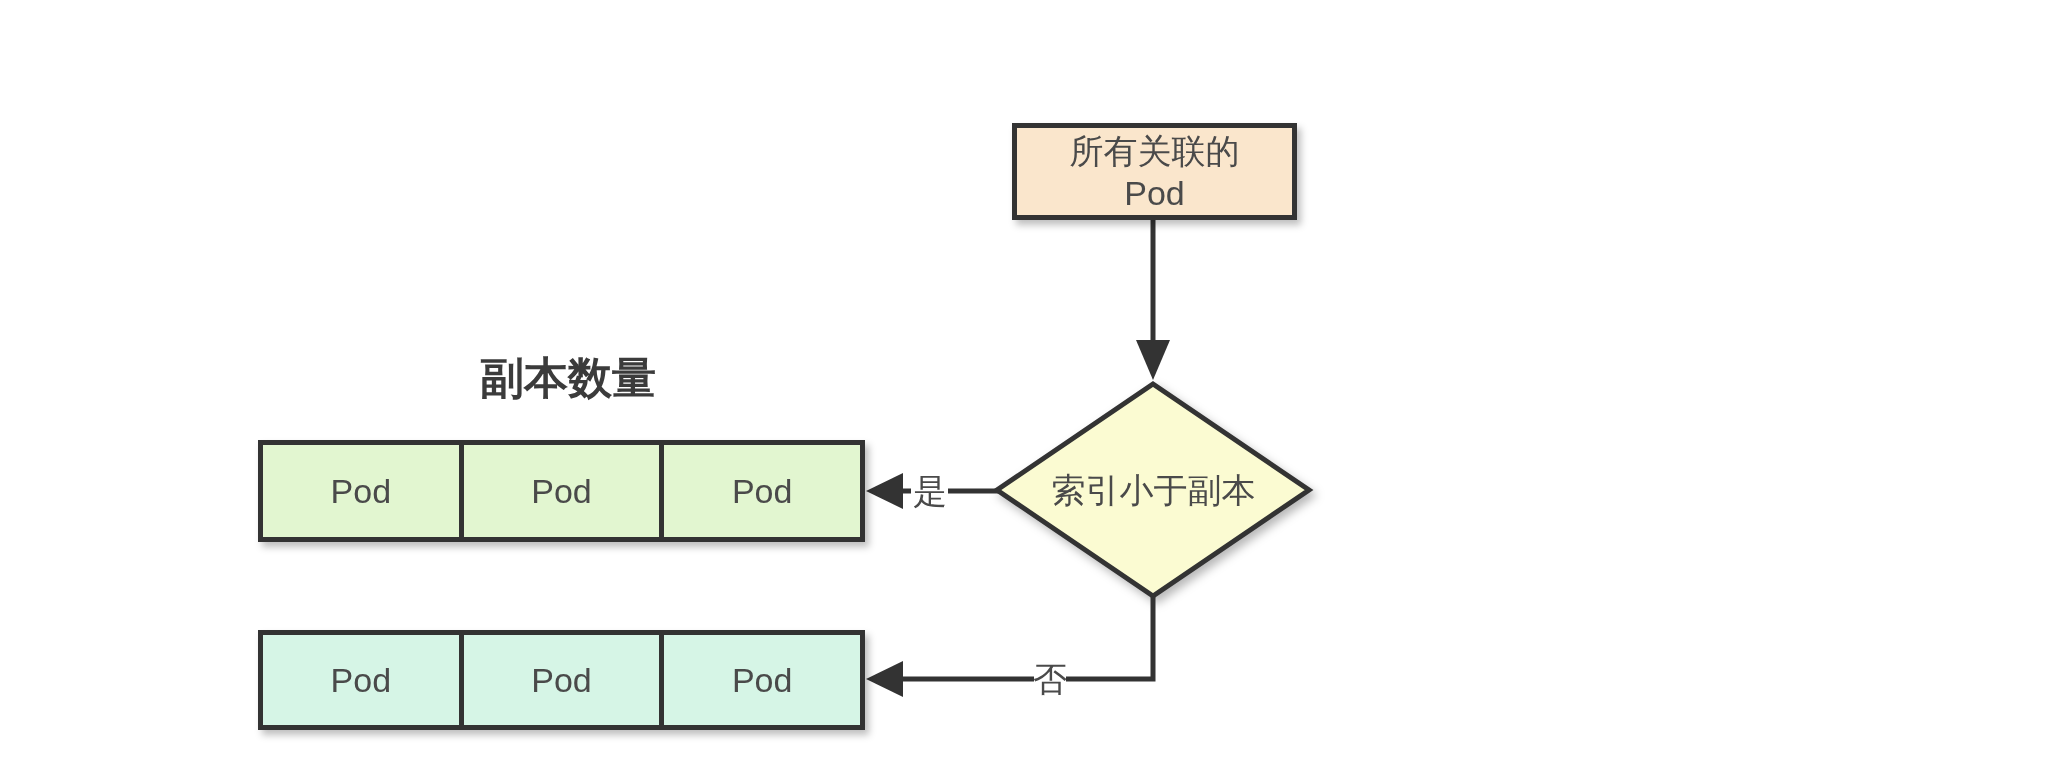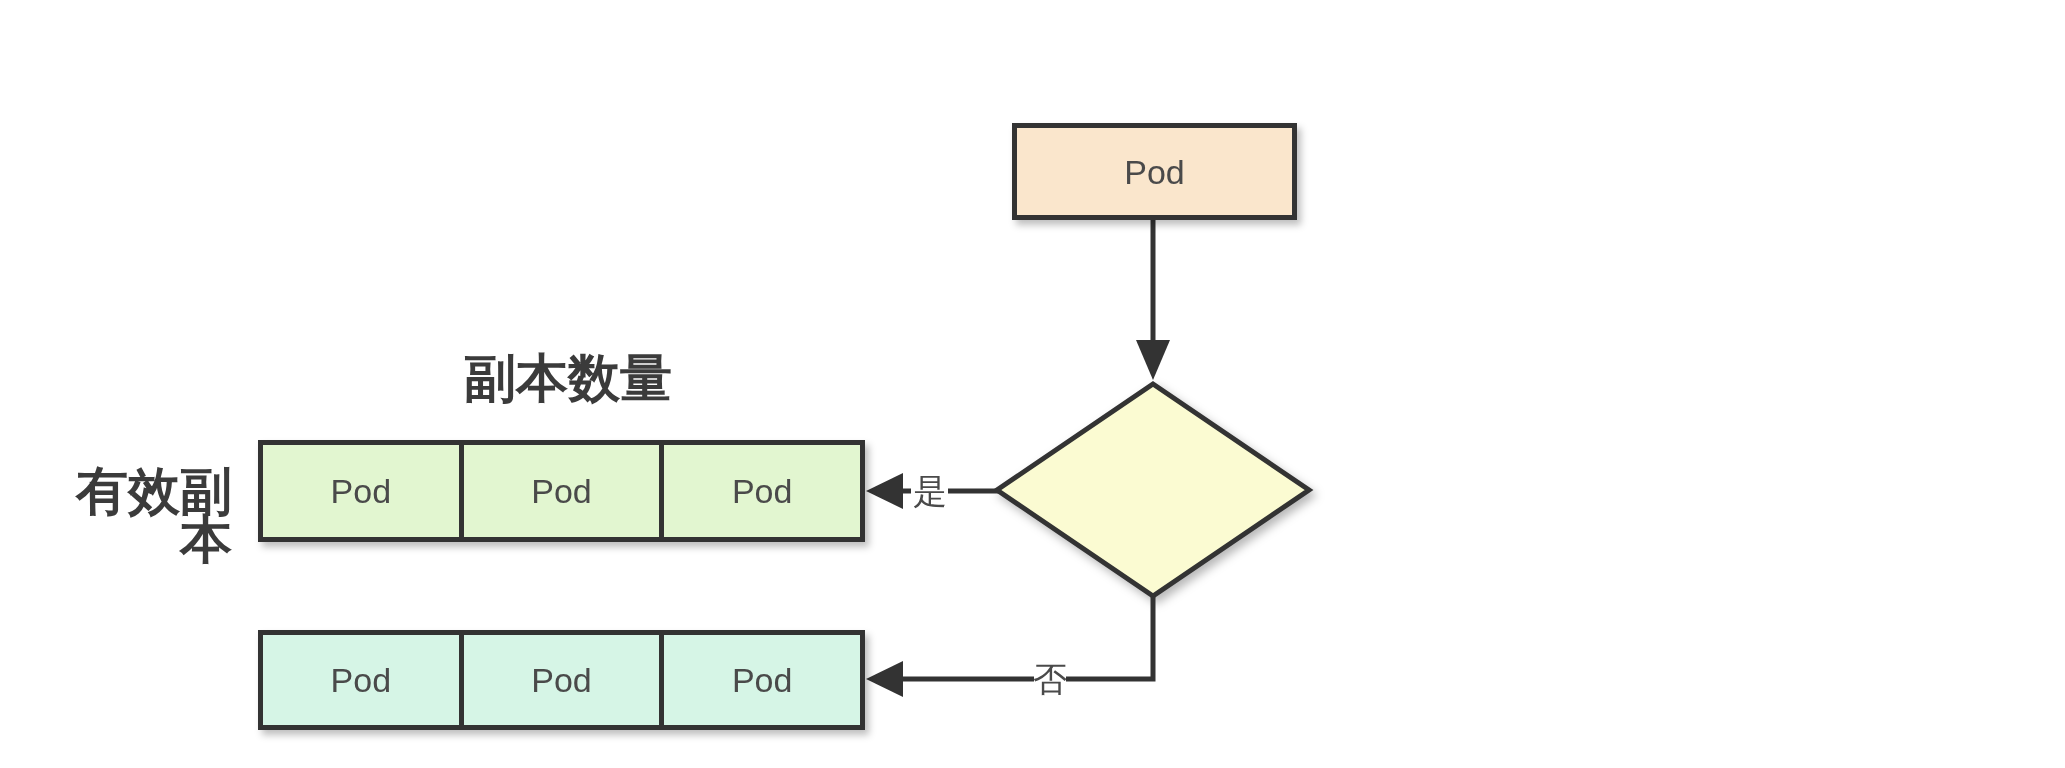--- a/index.html
+++ b/index.html
@@ -55,21 +55,21 @@
   .row-invalid{top:630px;height:100px;}
   .pod-cell{
     flex:1;display:flex;align-items:center;justify-content:center;
     font-size:34px;color:var(--text);
   }
   .pod-cell + .pod-cell{border-left:5px solid var(--stroke);}
   .row-valid .pod-cell{background:var(--fill-green);}
   .row-invalid .pod-cell{background:var(--fill-mint);}
   .cjk-bold{
     position:absolute;
-    font-size:52px;font-weight:bold;line-height:48px;
+    font-size:44px;font-weight:bold;line-height:48px;
     color:var(--label-text);
   }
   .row-title{left:408px;top:354px;width:320px;text-align:center;}
   .label-valid{left:37px;top:467px;width:195px;text-align:right;}
   .label-invalid{left:37px;top:656px;width:195px;text-align:right;}
   .edge-label{
     position:absolute;
     font-size:34px;line-height:40px;color:var(--text);
     text-align:center;
   }
@@ -91,27 +91,28 @@
     <line class="edge-line" x1="948" y1="491" x2="999" y2="491"></line>
     <line class="edge-line" x1="901" y1="491" x2="911" y2="491"></line>
     <polygon class="arrowhead" points="866,491 903,473 903,509"></polygon>
 
     <path class="edge-line" d="M1153,594 L1153,679 L1066,679"></path>
     <line class="edge-line" x1="1034" y1="679" x2="903" y2="679"></line>
     <polygon class="arrowhead" points="866,679 903,661 903,697"></polygon>
   </svg>
 
   <div class="node start-box">
+    <div>所有关联的</div>
     <div>Pod</div>
   </div>
 
+  <div class="node diamond-label">索引小于副本</div>
 
   <div class="cjk-bold row-title">副本数量</div>
 
-  <div class="cjk-bold label-valid">有效副本</div>
   <div class="node pod-row row-valid">
     <div class="pod-cell">Pod</div>
     <div class="pod-cell">Pod</div>
     <div class="pod-cell">Pod</div>
   </div>
 
   <div class="node pod-row row-invalid">
     <div class="pod-cell">Pod</div>
     <div class="pod-cell">Pod</div>
     <div class="pod-cell">Pod</div>

